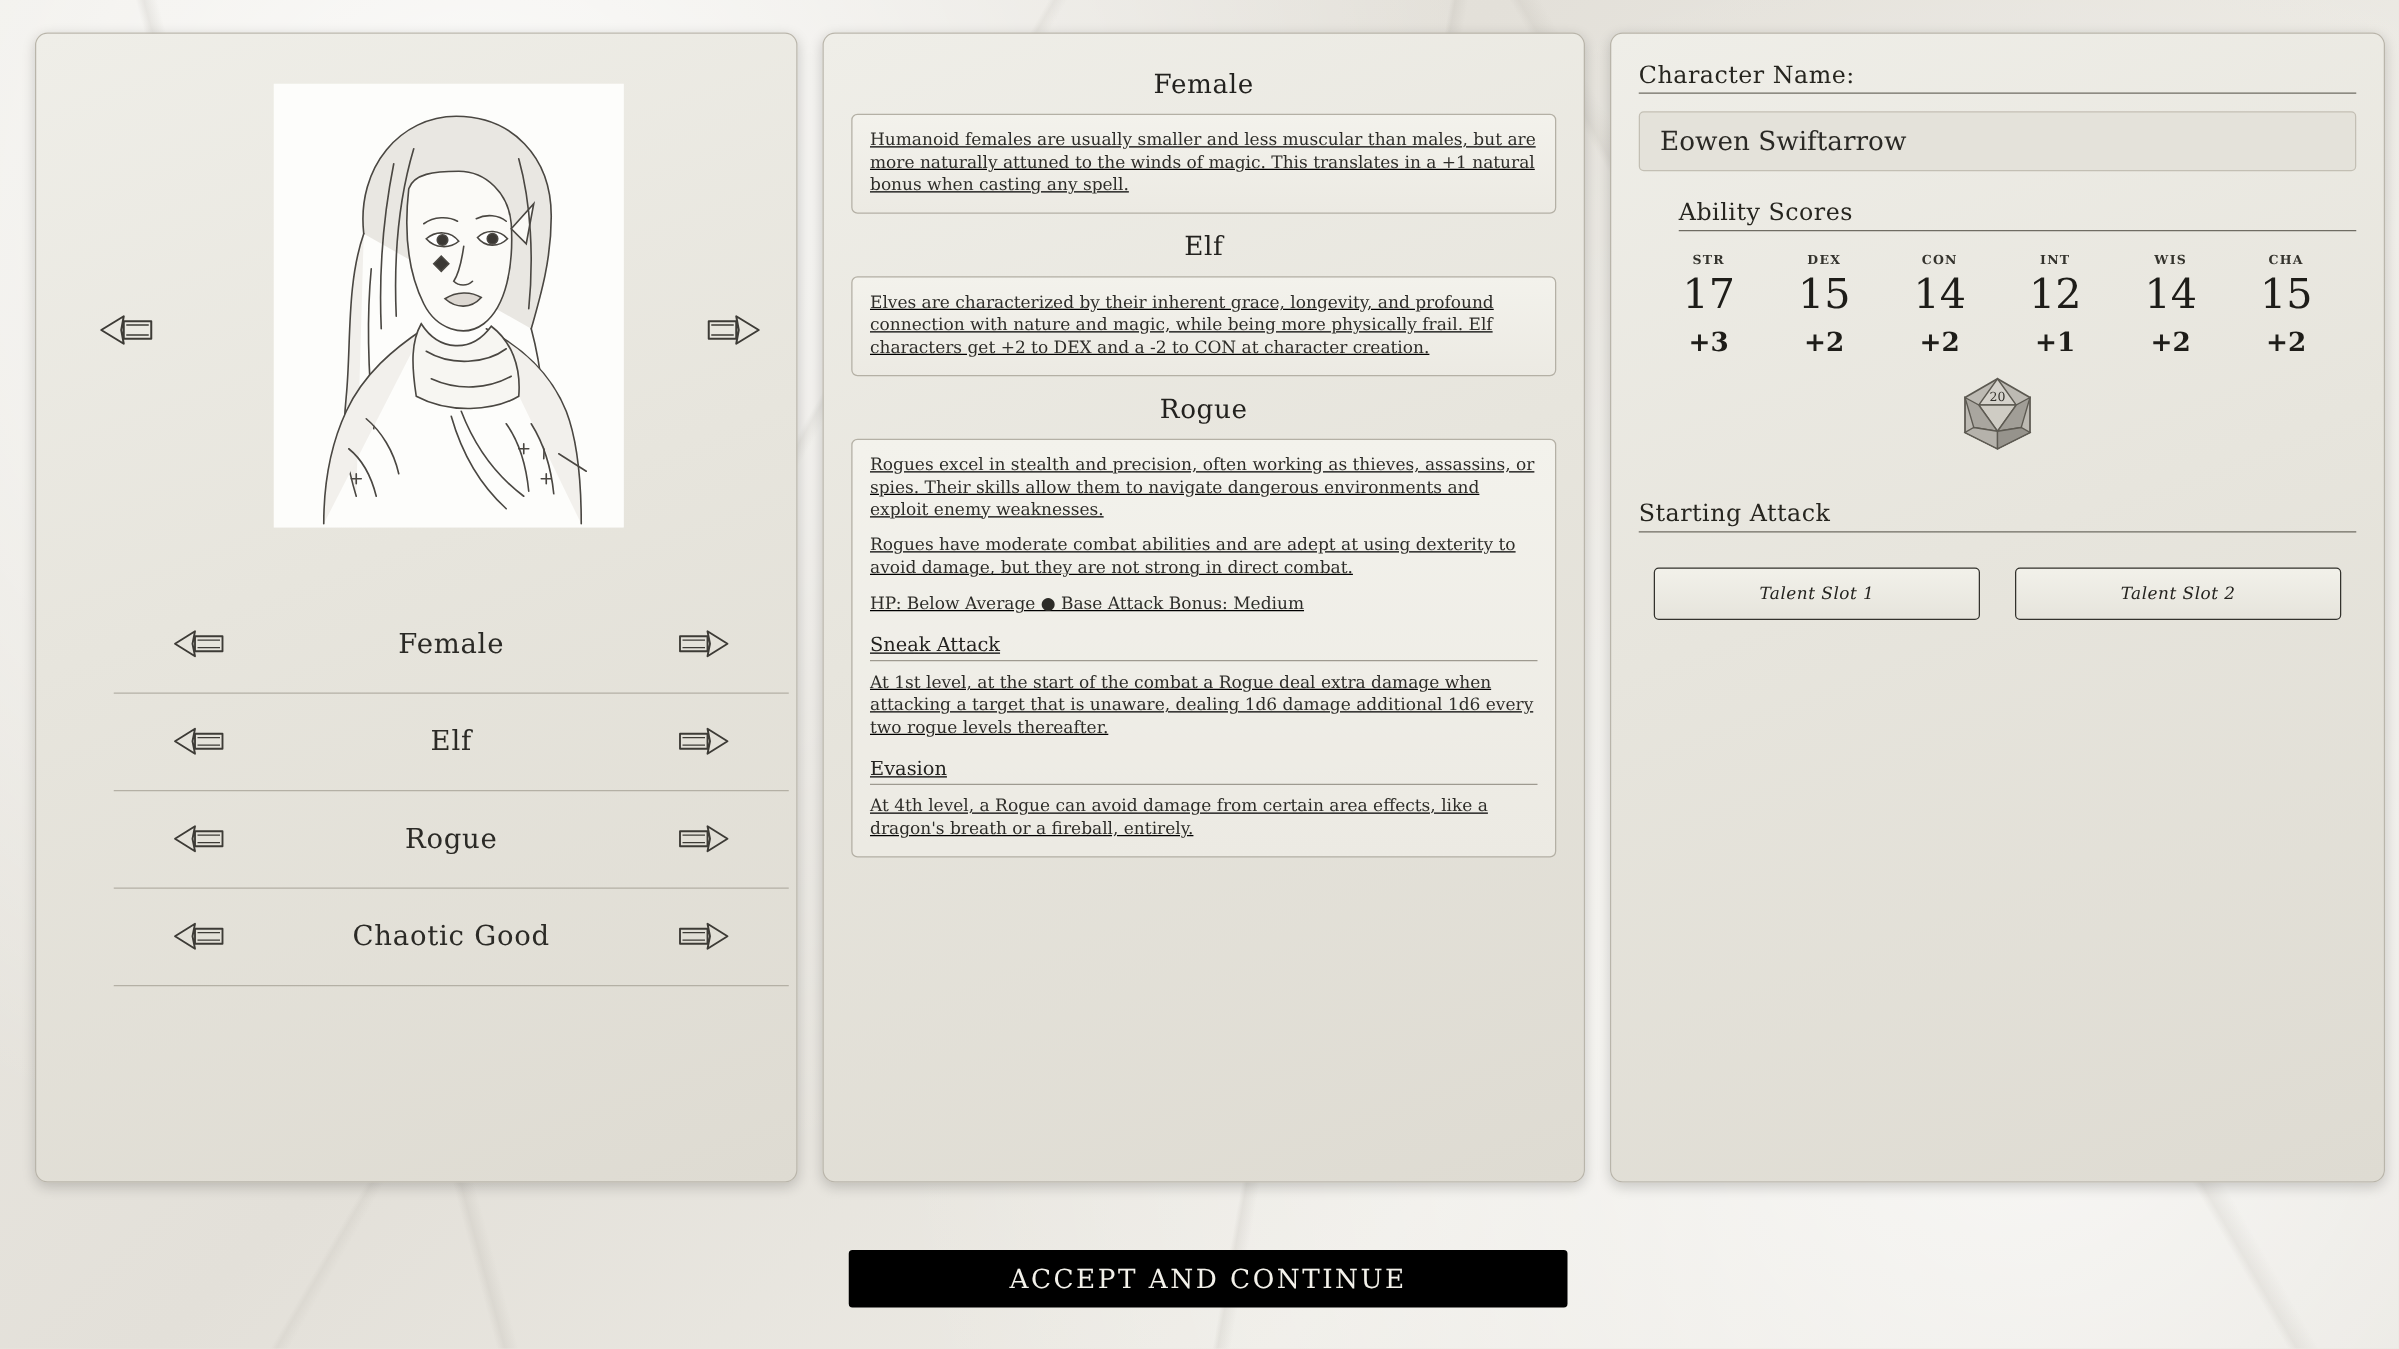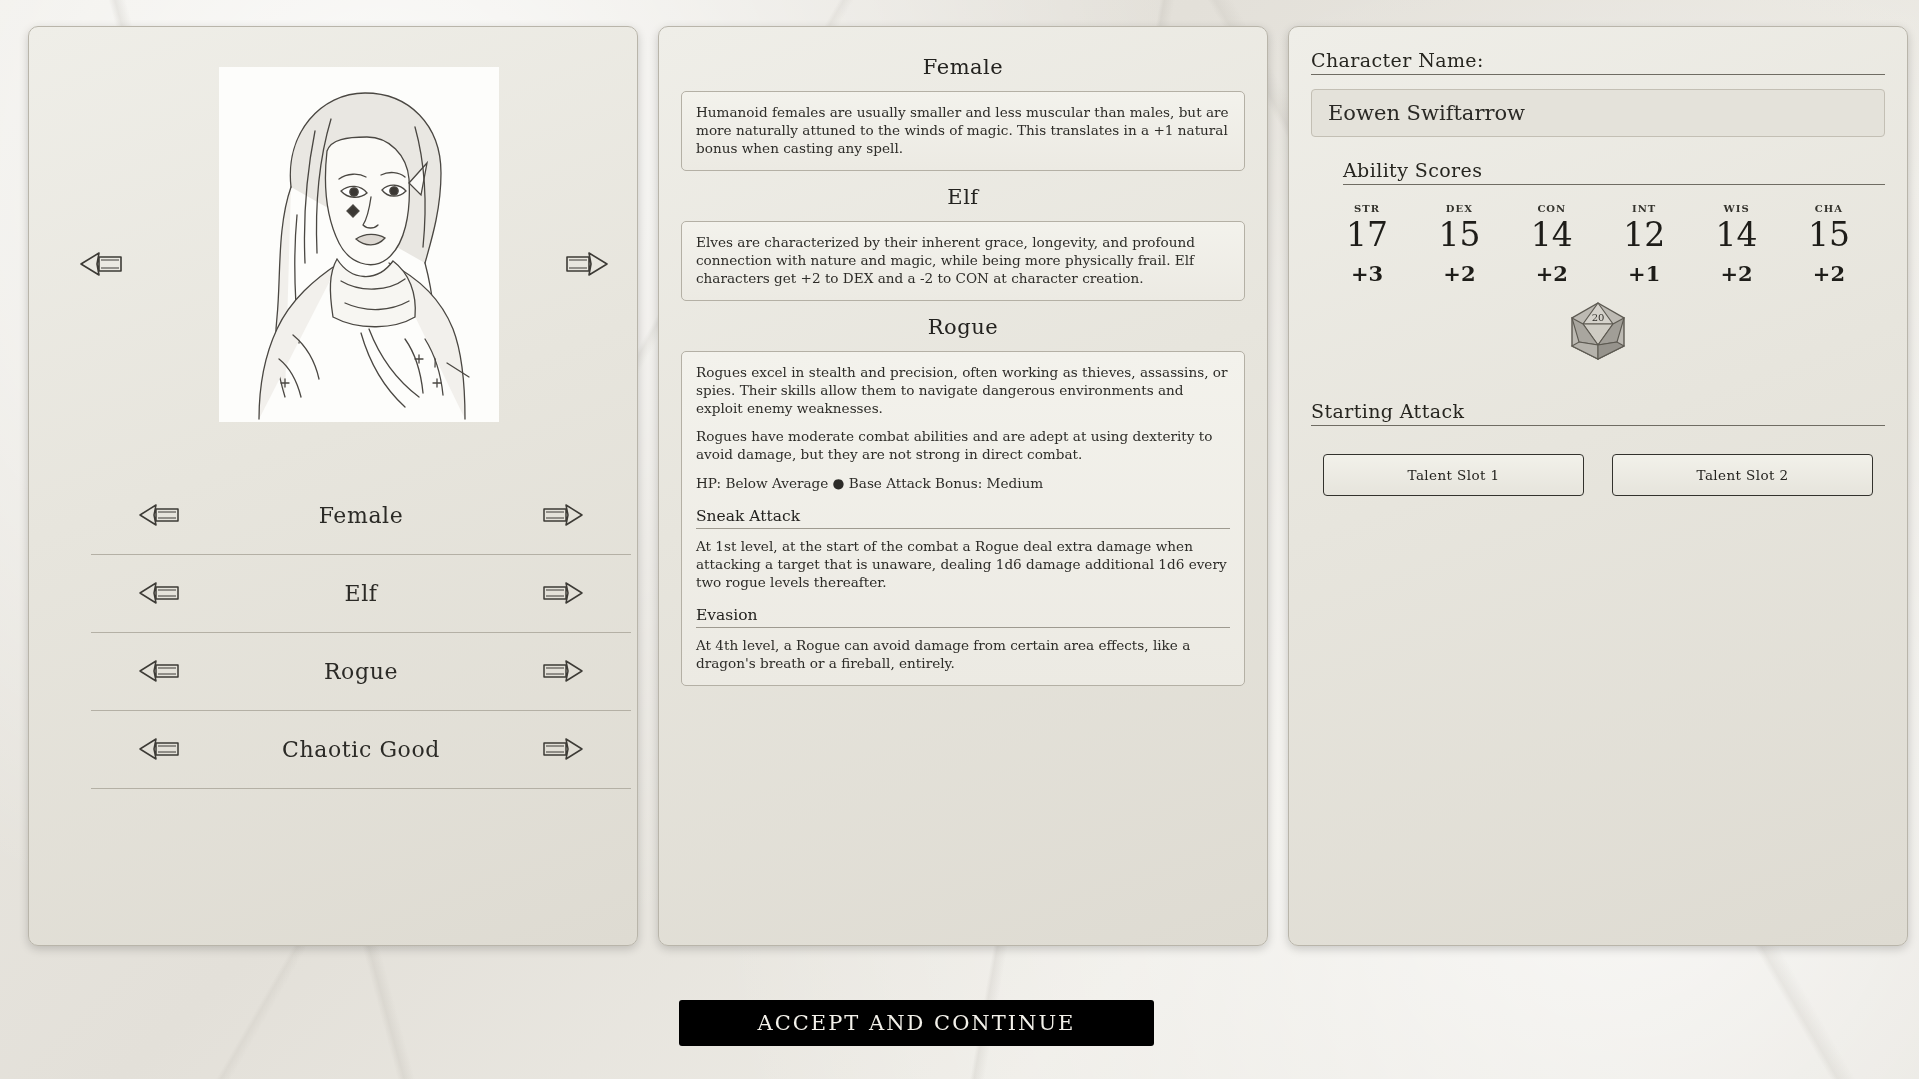--- a/index.html
+++ b/index.html
@@ -86,20 +86,21 @@
     color: #23221f;
     margin: 10px 0 12px;
     letter-spacing: 0.5px;
   }
   .desc-box {
     border: 1px solid #b4b0a5;
     border-radius: 5px;
     background: linear-gradient(180deg, #f3f2ec, #eceae3);
     padding: 12px 14px;
     margin-bottom: 14px;
+    text-decoration: underline;
   }
   .desc-box p {
     margin: 0 0 11px;
     font-size: 13.6px;
     line-height: 1.32;
     color: #2d2c28;
   }
   .desc-box p:last-child { margin-bottom: 0; }
   .sub-head {
     font-size: 15.5px;
@@ -141,38 +142,38 @@
     padding: 0 10px;
   }
   .ability-col { text-align: center; width: 92px; }
   .ab-name { font-size: 10px; color: #34332d; letter-spacing: 1px; font-weight: bold; }
   .ab-score { font-size: 33px; color: #1e1d19; margin-top: 4px; line-height: 1; }
   .ab-mod { font-size: 21px; color: #1e1d19; margin-top: 10px; font-weight: bold; }
 
   .die-wrap { text-align: center; margin-top: 14px; }
 
   .talents-header { margin-top: 34px; }
-  .talent-row { display: flex; gap: 28px; margin-top: 28px; padding: 0 12px; }
+  .talent-row { display: flex; gap: 28px; margin-top: 28px; padding: 0 12px; font-style: italic; }
   .talent-slot {
     flex: 1;
     height: 42px;
     border: 1px solid #33322d;
     border-radius: 4px;
     background: linear-gradient(180deg,#f2f1ea,#e6e4dc);
     display: flex; align-items: center; justify-content: center;
     font-size: 13.5px; color: #24231f;
     cursor: pointer;
     letter-spacing: 0.4px;
   }
 
   
   #accept-btn {
     position: absolute;
     left: 679px; top: 1000px;
-    width: 475px; height: 46px;
+    width: 575px; height: 46px;
     background: #000;
     color: #f3f1ea;
     border: none;
     border-radius: 3px;
     font-family: "DejaVu Serif", serif;
     font-size: 21px;
     letter-spacing: 2px;
     cursor: pointer;
     display:flex; align-items:center; justify-content:center;
   }

